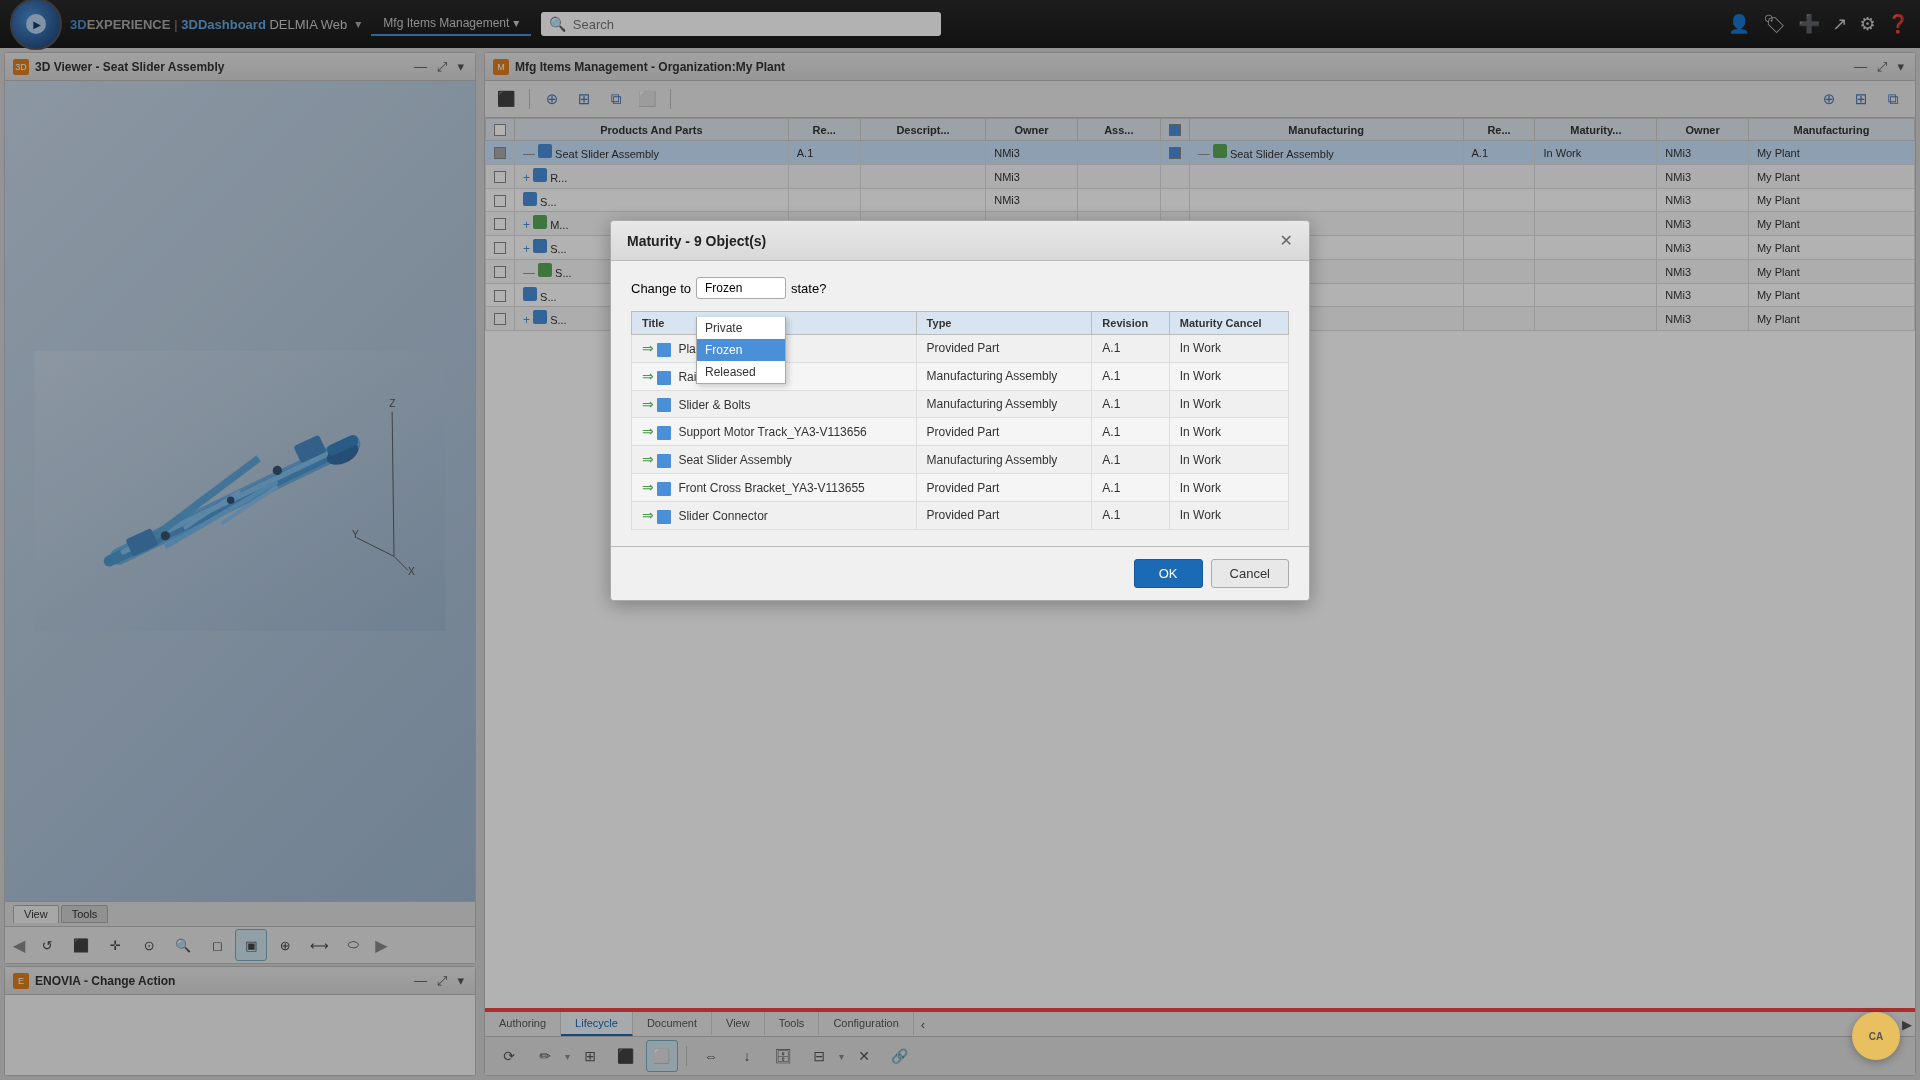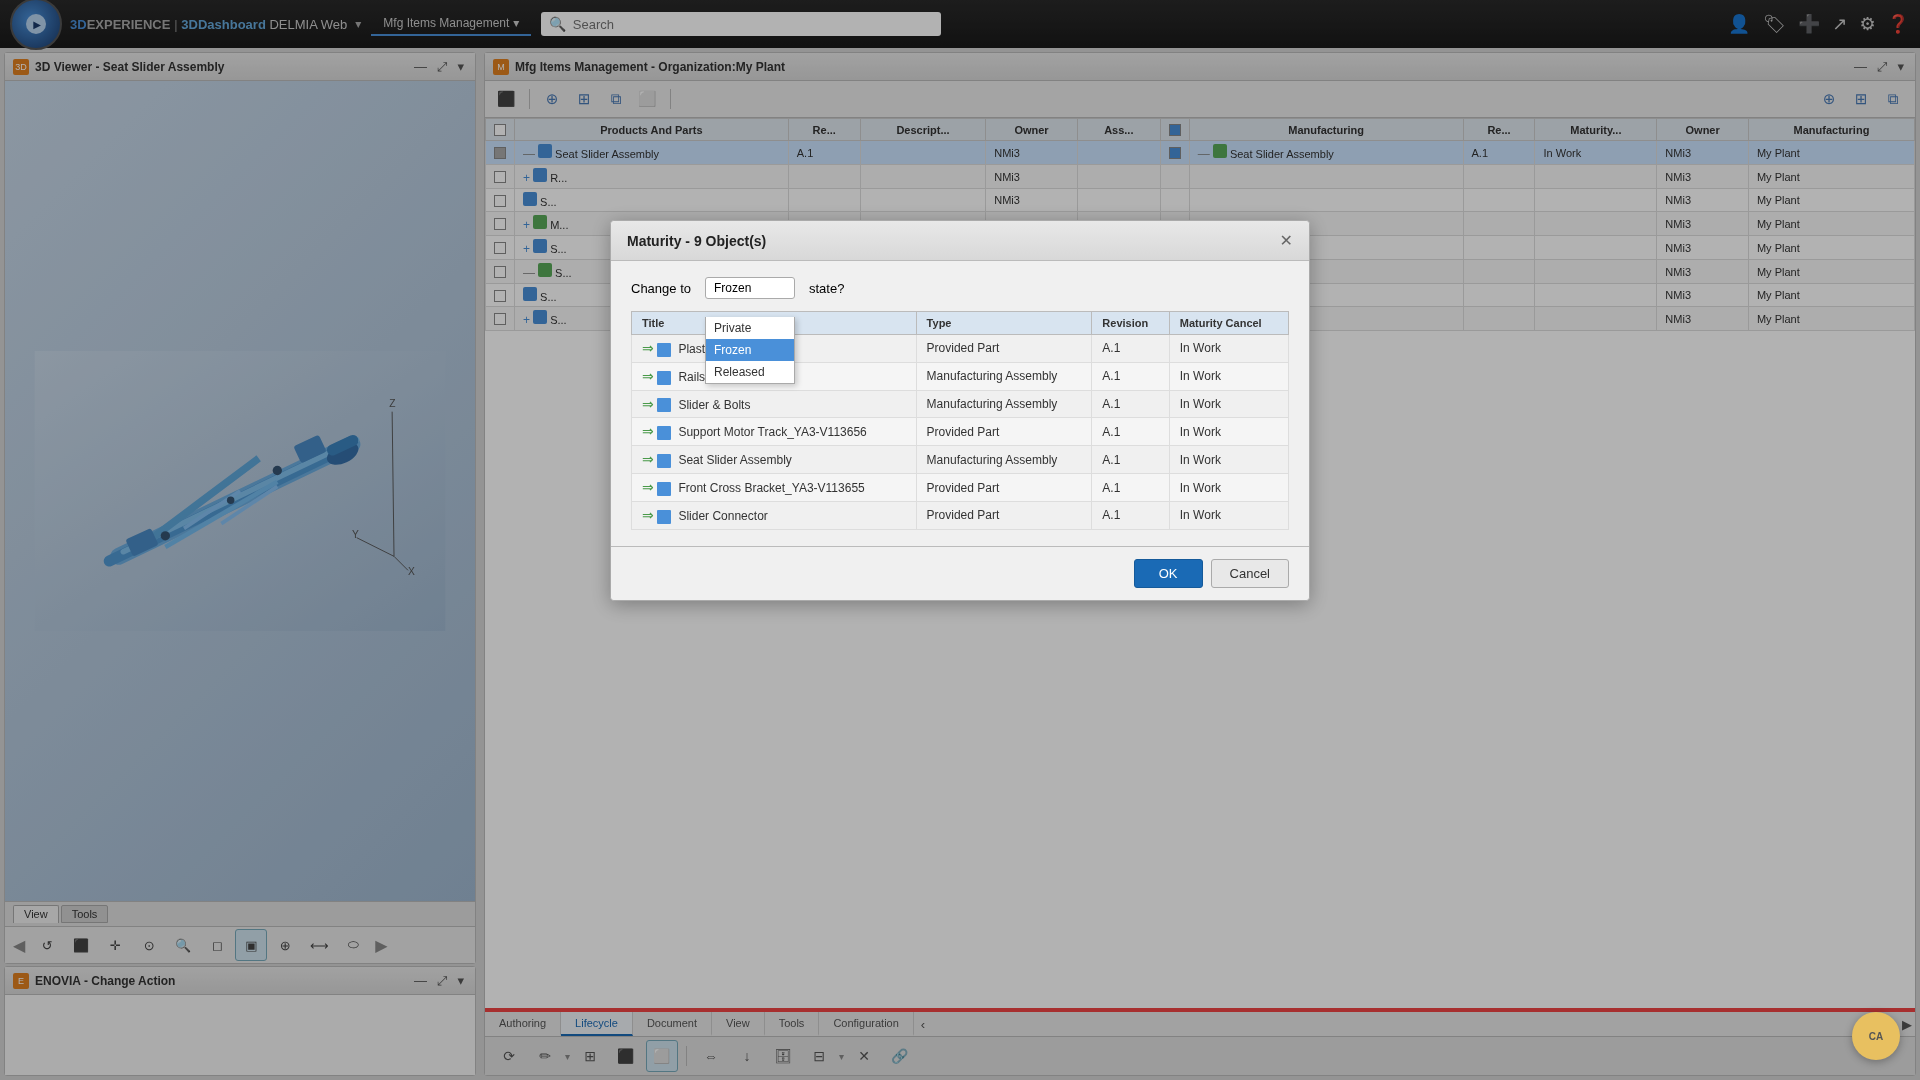--- a/index.html
+++ b/index.html
@@ -193,21 +193,21 @@
     }
     .modal-header {
       display: flex; align-items: center; justify-content: space-between;
       padding: 10px 16px; background: linear-gradient(180deg, #e8e8e8, #d8d8d8);
       border-bottom: 1px solid #bbb; border-radius: 4px 4px 0 0;
     }
     .modal-title { font-size: 14px; font-weight: bold; color: #222; }
     .modal-close { cursor: pointer; color: #666; font-size: 16px; }
 
     .modal-body { padding: 16px 20px; }
-    .change-to-row { display: flex; align-items: center; gap: 14px; margin-bottom: 12px; font-size: 13px; }
+    .change-to-row { display: flex; align-items: center; gap: 5px; margin-bottom: 12px; font-size: 13px; }
 
     .dropdown-wrap { position: relative; display: inline-block; }
     .dropdown-select {
       appearance: none; padding: 3px 24px 3px 8px; border: 1px solid #aaa;
       border-radius: 3px; background: #fff; font-size: 12px; cursor: pointer;
       min-width: 90px;
     }
 
     .dropdown-list {
       position: absolute; top: 100%; left: 0; width: 100%;

